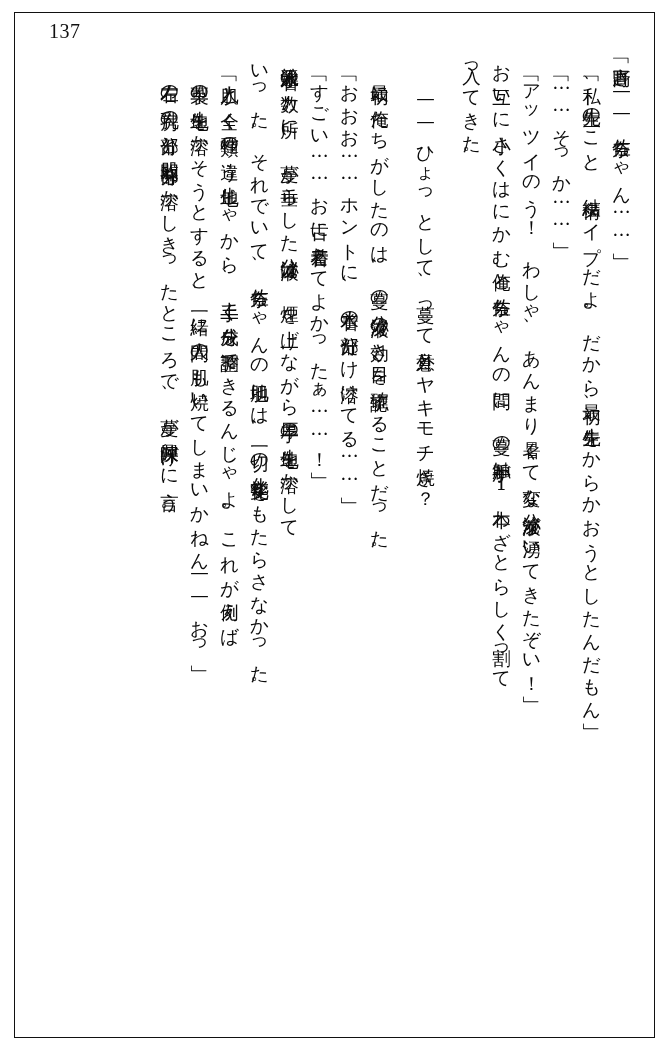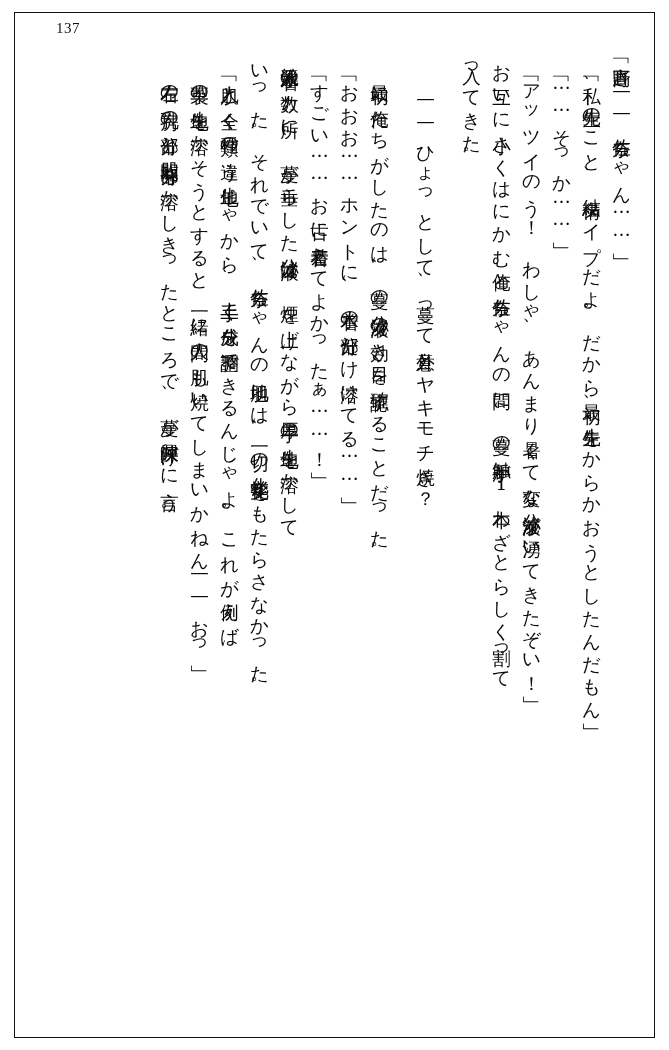--- a/index.html
+++ b/index.html
@@ -23,23 +23,23 @@
     position: absolute;
     left: 14px;
     top: 12px;
     width: 641px;
     height: 1026px;
     border: 1px solid #111;
     box-sizing: border-box;
   }
   .page-number {
     position: absolute;
-    left: 56px;
+    left: 49px;
     top: 20px;
-    font-size: 15px;
+    font-size: 20px;
     color: #111;
     letter-spacing: 0.5px;
     font-family: "Liberation Serif", "DejaVu Serif", serif;
   }
   
   .body-text {
     position: absolute;
     left: 38px;
     top: 52px;
     width: 592px;

